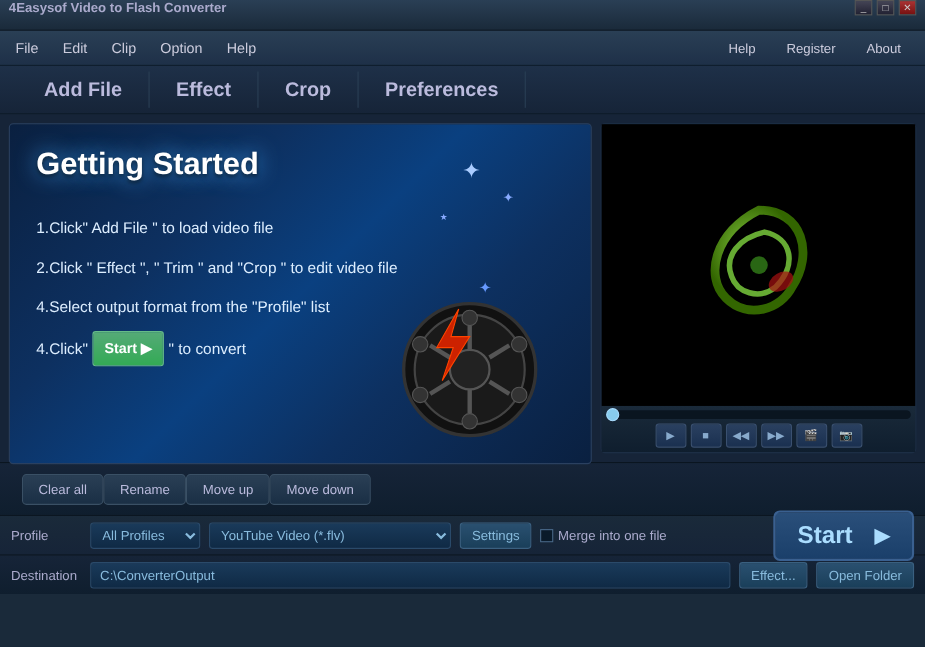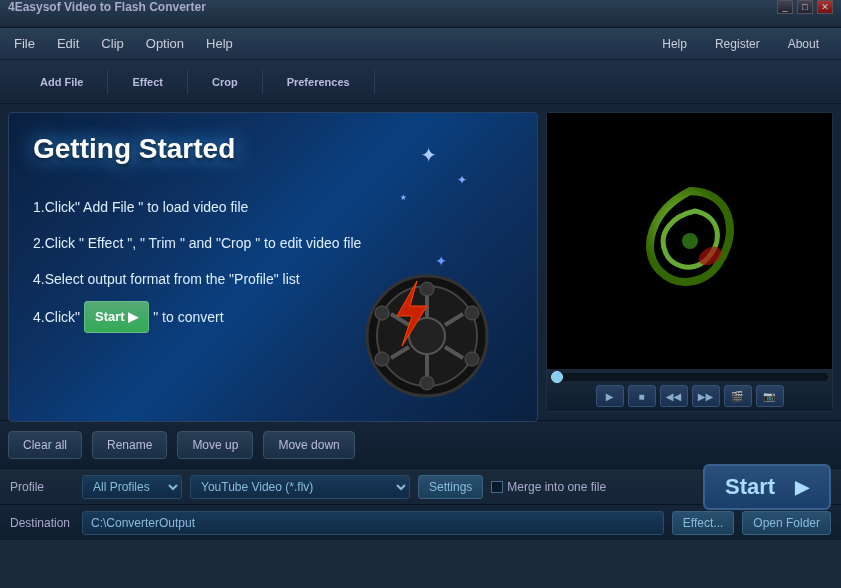--- a/index.html
+++ b/index.html
@@ -80,21 +80,21 @@
       display: flex;
       align-items: center;
       padding: 0 16px;
       gap: 0;
       border-bottom: 1px solid #0a1825;
     }
     .toolbar-btn {
       color: #bbd;
       padding: 6px 24px;
       cursor: pointer;
-      font-size: 11px;
+      font-size: 18px;
       font-weight: bold;
       text-align: center;
       border-right: 1px solid #2a3f55;
     }
 
     
     #main-area {
       display: flex;
       height: calc(588px - 28px - 32px - 44px - 48px - 48px - 44px);
       background: #162438;
@@ -228,22 +228,22 @@
       color: #88aacc;
       font-size: 10px;
     }
 
     
     #btn-bar {
       background: linear-gradient(to bottom, #162438, #0f1e2e);
       height: 48px;
       display: flex;
       align-items: center;
-      padding: 0 8px;
-      gap: 10px;
+      padding: 0 20px;
+      gap: 0;
       border-top: 1px solid #0a1520;
     }
     .action-btn {
       background: linear-gradient(to bottom, #2a3f55, #1a2f45);
       border: 1px solid #3a5065;
       color: #bbd;
       padding: 6px 14px;
       border-radius: 4px;
       cursor: pointer;
       font-size: 12px;

